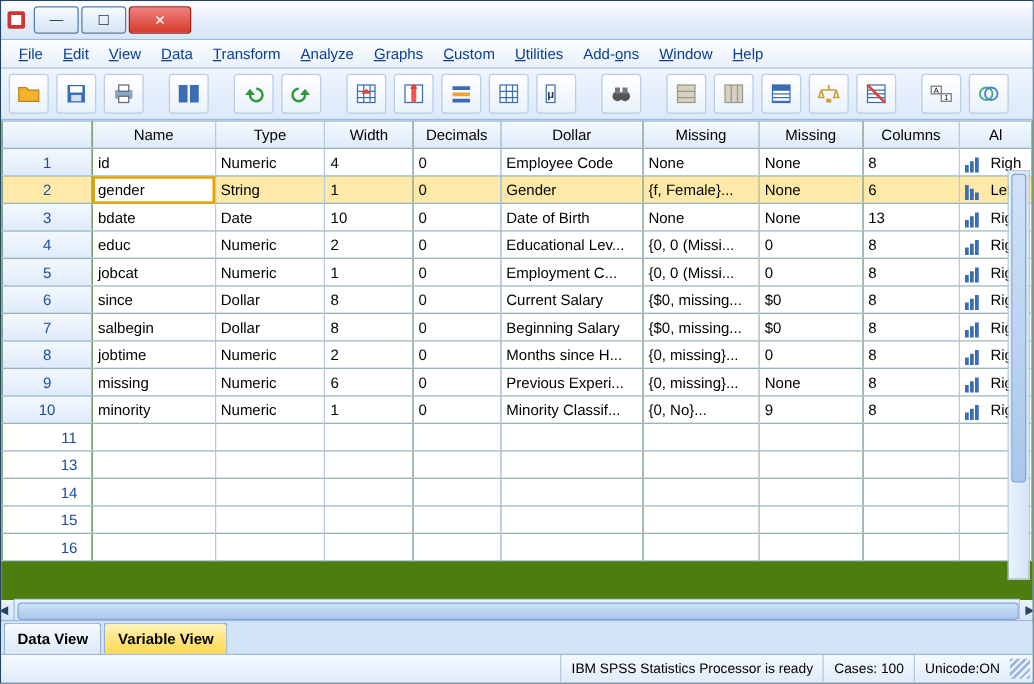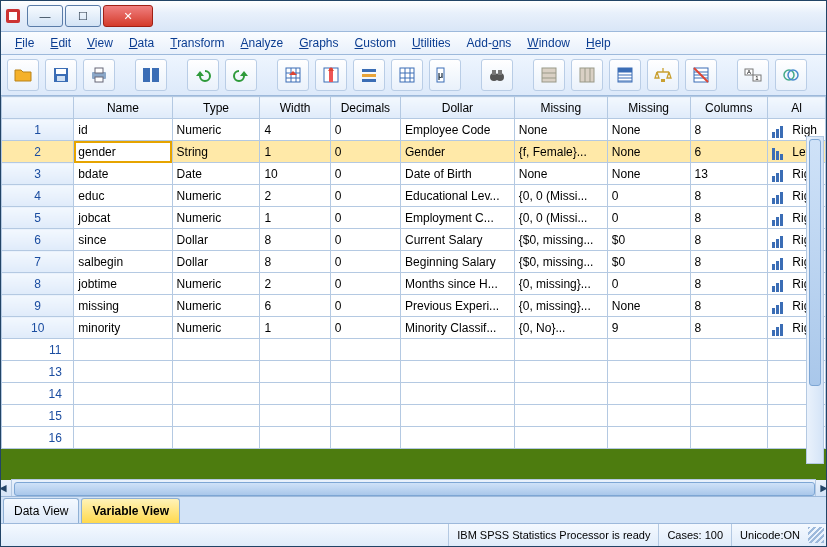--- a/index.html
+++ b/index.html
@@ -38,21 +38,21 @@
   .measure-left .bar3{height:6px;}
   .hscroll{height:16px;background:linear-gradient(#eaf2fc,#d4e4f7);border-top:1px solid #b4c9e2;position:relative;margin:0 10px;}
   .hscroll .thumb{position:absolute;left:3px;top:2px;height:12px;width:calc(100% - 6px);background:linear-gradient(#cfe2f8,#a9c7ea);border:1px solid #7da6d4;border-radius:3px;}
   .hscroll .arrow{position:absolute;top:0;width:16px;height:16px;display:flex;align-items:center;justify-content:center;color:#246;background:linear-gradient(#eaf2fc,#d4e4f7);}
   .hscroll .arrow.l{left:-16px;border-right:1px solid #b4c9e2;}
   .hscroll .arrow.r{right:-16px;border-left:1px solid #b4c9e2;}
   .vscroll{position:absolute;right:2px;top:135px;bottom:82px;width:16px;background:linear-gradient(90deg,#eaf2fc,#d4e4f7);border:1px solid #b4c9e2;}
   .vscroll .thumb{position:absolute;top:2px;left:2px;right:2px;height:75%;background:linear-gradient(#cfe2f8,#a9c7ea);border:1px solid #7da6d4;border-radius:3px;}
   
   .tabstrip{height:26px;background:#d2e3f7;display:flex;align-items:flex-end;padding-left:2px;border-bottom:1px solid #9db9db;}
-  .tab{padding:5px 10px;border:1px solid #8fb0d4;border-bottom:none;margin-right:2px;font-size:12px;background:linear-gradient(#f4f9ff,#dde9f9);border-radius:3px 3px 0 0;}
+  .tab{padding:5px 10px;border:1px solid #8fb0d4;border-bottom:none;margin-right:2px;font-size:12px;background:linear-gradient(#f4f9ff,#dde9f9);border-radius:3px 3px 0 0;font-weight:bold;}
   .tab.active{background:linear-gradient(#fff3b8,#ffd94d);font-weight:bold;margin-top:12px;}
   
   .status{height:22px;background:linear-gradient(#f4f9ff,#e0ecfa);display:flex;align-items:center;font-size:11px;color:#000;}
   .status .cell{border-left:1px solid #b4c9e2;padding:0 8px;height:100%;display:flex;align-items:center;}
   .status .spacer{flex:1;}
   .status .grip{width:16px;height:16px;margin-left:auto;margin-right:2px;background:repeating-linear-gradient(135deg,#9db9db 0 2px,transparent 2px 4px);}
   col.c-row{width:70px;} col.c-name{width:95px;} col.c-type{width:85px;}
   col.c-width{width:68px;} col.c-dec{width:68px;} col.c-label{width:110px;}
   col.c-values{width:90px;} col.c-miss{width:80px;} col.c-cols{width:75px;}
   col.c-al{width:56px;}

